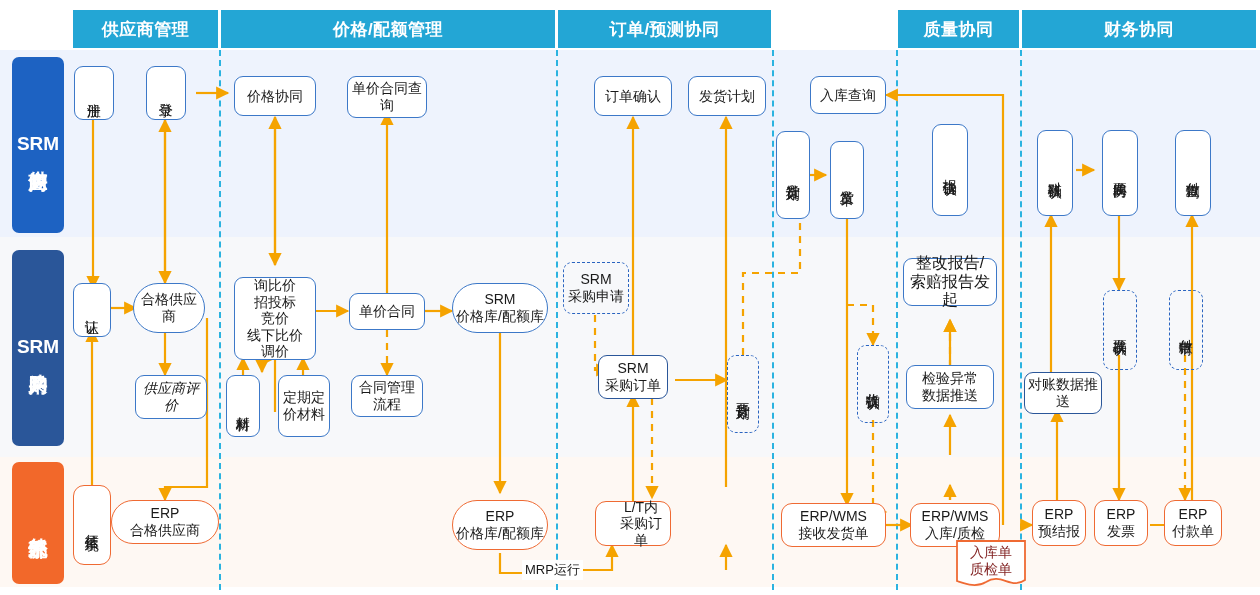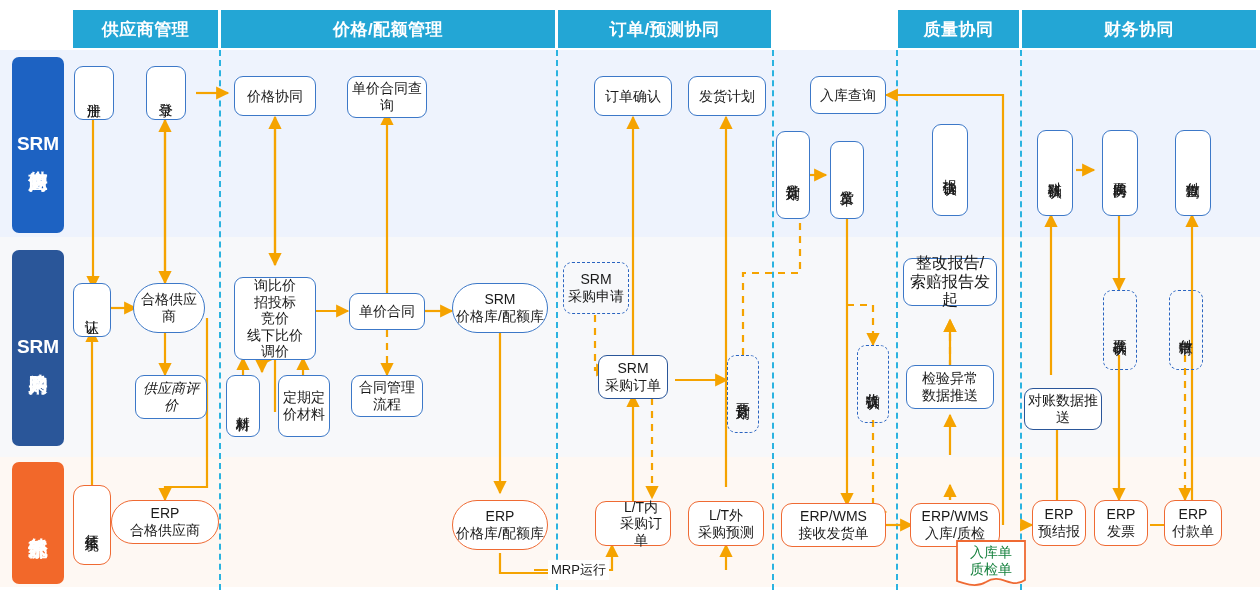--- a/index.html
+++ b/index.html
@@ -38,21 +38,21 @@
   .n-dark{border:1.8px solid #2a5699;border-radius:9px;}
   .n-blue-round{border:1.6px solid #3c78c8;border-radius:999px;}
   .n-dash{border:1.8px dashed #2a64c0;border-radius:9px;background:transparent;}
   .n-orange{border:1.8px solid #ef6a33;border-radius:11px;}
   .n-orange-round{border:1.8px solid #ef6a33;border-radius:999px;}
   .vtext{writing-mode:vertical-rl;text-orientation:upright;letter-spacing:1px;}
 
   
   .doc{position:absolute;}
   .doc .dtxt{position:absolute;left:0;top:4px;width:100%;text-align:center;
-             font-size:14px;line-height:1.2;color:#15803d;}
+             font-size:14px;line-height:1.2;color:#7f1d1d;}
 
   
   .linelabel{position:absolute;background:#ffffff;font-size:13px;color:#1a1a1a;
              padding:1px 3px;white-space:nowrap;}
 
   svg.wires{position:absolute;left:0;top:0;width:1260px;height:595px;pointer-events:none;}
 </style>
 </head>
 <body>
 
@@ -239,25 +239,21 @@
     <span style="white-space:pre-line;">SRM
 采购订单</span>
   </div>
   <div class="node n-dash" style="left:727px;top:355px;width:32px;height:78px;">
     <span class="vtext">要货计划</span>
   </div>
   <div class="node n-orange" style="left:595px;top:501px;width:76px;height:45px;">
     <span style="white-space:pre-line;margin-left:16px;">L/T内
 采购订单</span>
   </div>
-  <div class="node n-orange" style="left:688px;top:501px;width:76px;height:45px;">
-    <span style="white-space:pre-line;">L/T外
-采购预测</span>
-  </div>
-  <div class="linelabel" style="left:548px;top:560px;">
+  <div class="linelabel" style="left:522px;top:560px;">
     <span>MRP运行</span>
   </div>
 
   <div class="node n-blue" style="left:810px;top:76px;width:76px;height:38px;">
     <span>入库查询</span>
   </div>
   <div class="node n-blue" style="left:776px;top:131px;width:34px;height:88px;">
     <span class="vtext">发货计划</span>
   </div>
   <div class="node n-blue" style="left:830px;top:141px;width:34px;height:78px;">
@@ -303,21 +299,21 @@
   </div>
   <div class="node n-blue" style="left:1175px;top:130px;width:36px;height:86px;">
     <span class="vtext">付款查询</span>
   </div>
   <div class="node n-dash" style="left:1103px;top:290px;width:34px;height:80px;">
     <span class="vtext">发票确认</span>
   </div>
   <div class="node n-dash" style="left:1169px;top:290px;width:34px;height:80px;">
     <span class="vtext">付款申请</span>
   </div>
-  <div class="node n-dark" style="left:1024px;top:372px;width:78px;height:42px;margin-top:16px;">
+  <div class="node n-dark" style="left:1024px;top:372px;width:78px;height:42px;">
     <span style="white-space:pre-line;">对账数据推送</span>
   </div>
   <div class="node n-orange" style="left:1032px;top:500px;width:54px;height:46px;">
     <span style="white-space:pre-line;">ERP
 预结报</span>
   </div>
   <div class="node n-orange" style="left:1094px;top:500px;width:54px;height:46px;">
     <span style="white-space:pre-line;">ERP
 发票</span>
   </div>

